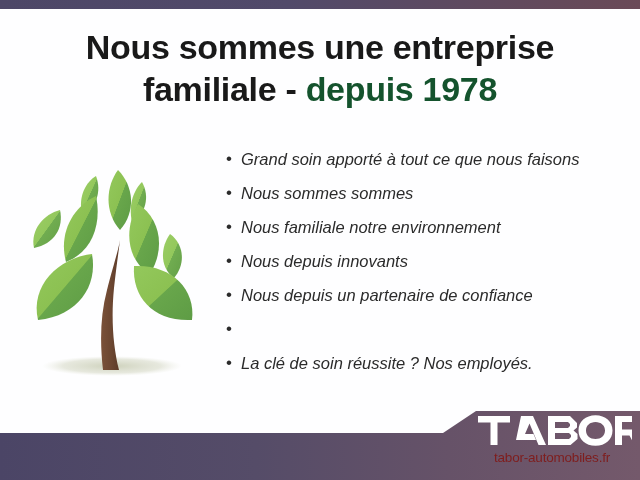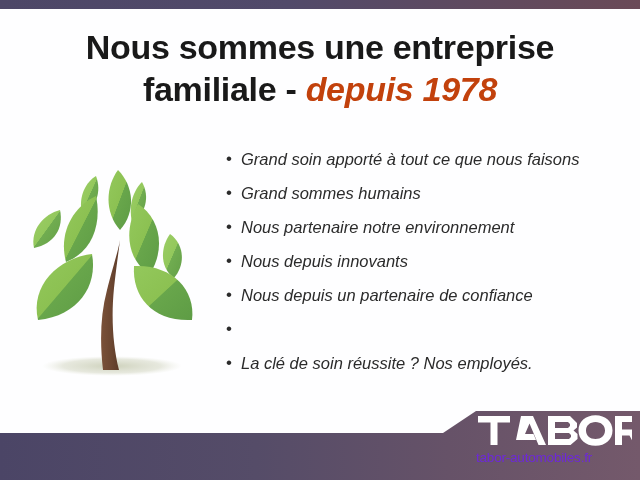--- a/index.html
+++ b/index.html
@@ -40,22 +40,21 @@
     width: 640px;
     text-align: center;
     font-size: 34px;
     font-weight: bold;
     line-height: 42px;
     letter-spacing: -0.3px;
     color: #191919;
   }
   .headline .line2 { display: block; }
   .headline .accent {
-    color: #c2410c;
-    font-style: italic;
+    color: #14532d;
   }
 
   
   .tree-wrap {
     position: absolute;
     left: 8px;
     top: 148px;
     width: 212px;
     height: 240px;
   }
@@ -115,24 +114,24 @@
     left: 0;
     top: 0;
     width: 156px;
     height: 33px;
   }
   .logo-tagline {
     position: absolute;
     left: 0;
     top: 36px;
     width: 152px;
-    text-align: left;
+    text-align: center;
     font-size: 13.5px;
     line-height: 16px;
-    color: #6d28d9;
+    color: #7f1d1d;
     letter-spacing: -0.2px;
   }
 </style>
 </head>
 <body>
 
 <div id="slide">
 
   <div class="top-band"></div>
 
@@ -197,25 +196,25 @@
     </svg>
   </div>
 
   <div class="bullets">
     <div class="bullet-row">
       <span class="bullet-dot">•</span>
       <span class="bullet-text">Grand soin apporté à tout ce que nous faisons</span>
     </div>
     <div class="bullet-row">
       <span class="bullet-dot">•</span>
-      <span class="bullet-text">Grand sommes humains</span>
-    </div>
-    <div class="bullet-row">
-      <span class="bullet-dot">•</span>
-      <span class="bullet-text">Nous partenaire notre environnement</span>
+      <span class="bullet-text">Nous sommes sommes</span>
+    </div>
+    <div class="bullet-row">
+      <span class="bullet-dot">•</span>
+      <span class="bullet-text">Nous familiale notre environnement</span>
     </div>
     <div class="bullet-row">
       <span class="bullet-dot">•</span>
       <span class="bullet-text">Nous depuis innovants</span>
     </div>
     <div class="bullet-row">
       <span class="bullet-dot">•</span>
       <span class="bullet-text">Nous depuis un partenaire de confiance</span>
     </div>
     <div class="bullet-row">

